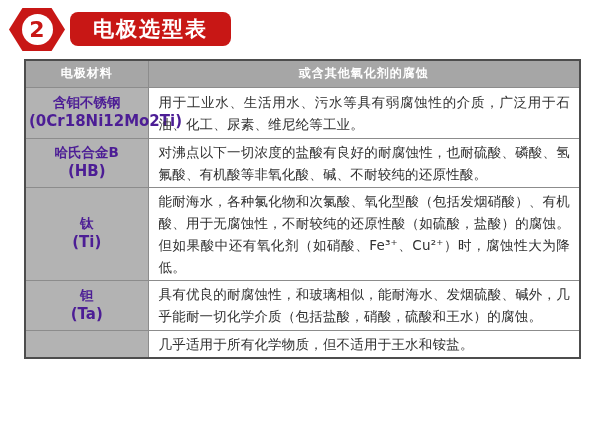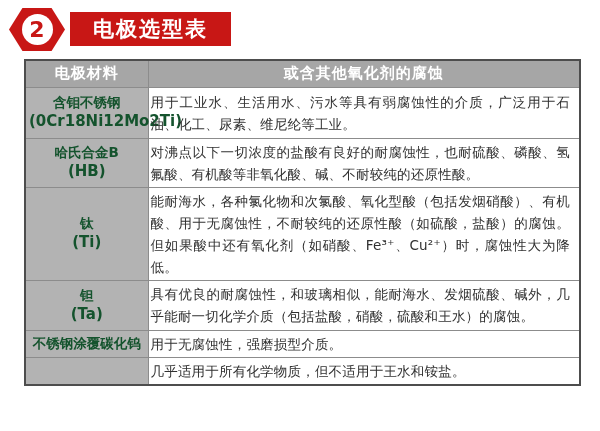--- a/index.html
+++ b/index.html
@@ -22,50 +22,50 @@
     clip-path:polygon(0% 50%,24% 4%,76% 4%,100% 50%,76% 96%,24% 96%);
     display:flex;align-items:center;justify-content:center;
   }
   .badge-circle{
     width:31px;height:31px;border-radius:50%;background:#ffffff;
     display:flex;align-items:center;justify-content:center;
   }
   .badge-num{color:var(--red);font-size:22px;font-weight:bold;line-height:1;}
   .banner{
     position:absolute;left:70px;top:12px;width:161px;height:34px;
-    background:var(--red);border-radius:0;
+    background:var(--red);border-radius:8px;
     display:flex;align-items:center;justify-content:center;
   }
   .banner-text{color:#ffffff;font-size:21px;font-weight:bold;letter-spacing:2px;}
 
   
   table.sel{
     position:absolute;left:24px;top:59px;width:557px;
     border-collapse:collapse;table-layout:fixed;
     border:2px solid var(--border-dark);
   }
   table.sel col.c1{width:123px;}
   table.sel th,table.sel td{
     border:1px solid var(--border-light);
     vertical-align:middle;
   }
   table.sel th{
     background:var(--header-bg);color:#ffffff;
-    font-size:15px;font-weight:bold;height:27px;text-align:center;
+    font-size:12px;font-weight:bold;height:27px;text-align:center;
     letter-spacing:1px;
   }
   td.mat{
-    background:var(--cell-bg);color:#14532d;text-align:center;
+    background:var(--cell-bg);color:#4c1d95;text-align:center;
     font-weight:bold;font-size:13.5px;line-height:1.35;padding:2px 3px;
   }
   td.mat .code{font-size:15px;}
   td.mat .code:empty{display:none;}
   td.desc{
     background:#ffffff;color:var(--text);
-    font-size:13.5px;line-height:22px;padding:2px 9px 2px 2px;
+    font-size:13.5px;line-height:22px;padding:2px 9px 2px 10px;
     text-align:justify;letter-spacing:0.2px;
   }
   tr.r1{height:51px;} tr.r2{height:48px;margin-left:36px;} tr.r3{height:65px;}
   tr.r4{height:72px;} tr.r5{height:50px;} tr.r6{height:23px;} tr.r7{height:23px;}
 </style>
 </head>
 <body>
 
 <div class="hdr">
   <div class="badge">
@@ -111,27 +111,20 @@
       </td>
       <td class="desc">能耐海水，各种氯化物和次氯酸、氧化型酸（包括发烟硝酸）、有机酸、用于无腐蚀性，不耐较纯的还原性酸（如硫酸，盐酸）的腐蚀。但如果酸中还有氧化剂（如硝酸、Fe³⁺、Cu²⁺）时，腐蚀性大为降低。</td>
     </tr>
     <tr class="r5">
       <td class="mat">
         <div>钽</div>
         <div class="code">(Ta)</div>
       </td>
       <td class="desc">具有优良的耐腐蚀性，和玻璃相似，能耐海水、发烟硫酸、碱外，几乎能耐一切化学介质（包括盐酸，硝酸，硫酸和王水）的腐蚀。</td>
     </tr>
-    <tr class="r6">
-      <td class="mat">
-        <div>不锈钢涂覆碳化钨</div>
-
-      </td>
-      <td class="desc">用于无腐蚀性，强磨损型介质。</td>
-    </tr>
     <tr class="r7">
       <td class="mat">
         
         
       </td>
       <td class="desc">几乎适用于所有化学物质，但不适用于王水和铵盐。</td>
     </tr>
   </tbody>
 </table>
 

